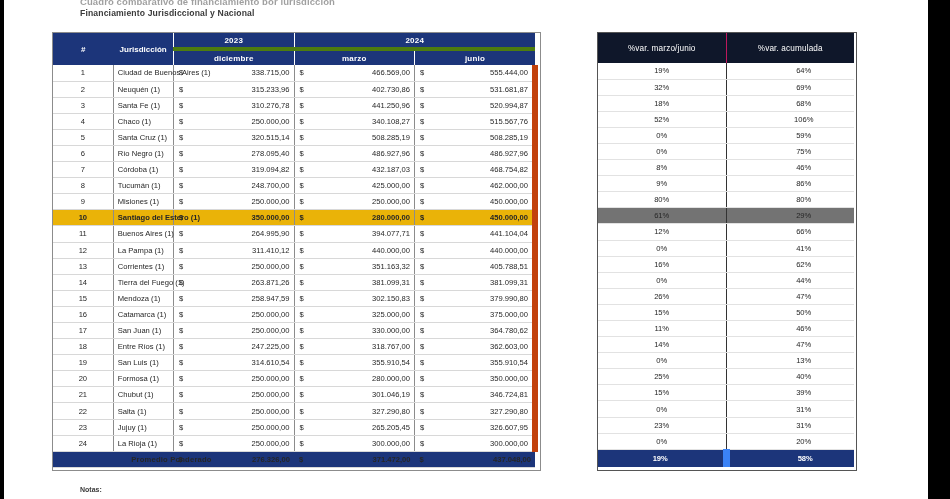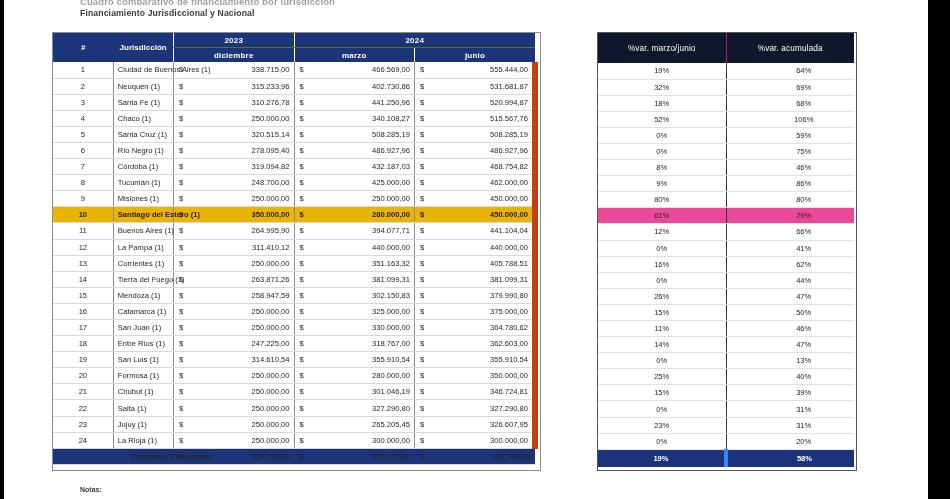--- a/index.html
+++ b/index.html
@@ -38,21 +38,21 @@
     font-size:7.4px;
     table-layout:fixed;
   }
   .tbl-left td,.tbl-left th{padding:0;margin:0;}
 
   .hdr{background:#1c357a;color:#fff;font-weight:bold;text-align:center;}
   .hdr-year{height:14px;font-size:8px;letter-spacing:.2px;}
   .hdr-month{height:14px;font-size:8px;letter-spacing:.2px;}
   .hdr-col{height:28px;font-size:8px;vertical-align:middle;}
   .sep-v{border-left:1px solid #ffffff;}
-  .sep-under{border-bottom:1px solid #4d7c0f;}
+  .sep-under{border-bottom:4px solid #4d7c0f;}
 
   .tbl-left tbody tr{height:16.1px;}
   .tbl-left tbody td{
     border-bottom:1px solid #d8d8d8;
     color:#262626;
     font-size:7.6px;
     white-space:nowrap;
   }
   td.c-num{text-align:center;width:22px;border-right:1px solid #8c8c8c;color:#333;}
   td.c-name{padding-left:4px;border-right:1px solid #8c8c8c;}
@@ -89,25 +89,25 @@
     height:28px;font-size:8.2px;text-align:center;
     letter-spacing:.15px;
   }
   .tbl-right th.sep{border-left:1px solid #be185d;}
   .tbl-right tbody tr{height:16.1px;}
   .tbl-right tbody td{
     text-align:center;color:#262626;font-size:7.6px;
     border-bottom:1px solid #e2e2e2;
   }
   .tbl-right tbody td.sep{border-left:1px solid #333;padding-left:28px;}
-  .tbl-right tbody tr.hl td{background:#ec4899;}
+  .tbl-right tbody tr.hl td{background:#737373;}
   .tbl-right .total-row td{
     background:#1c357a;color:#fff;font-weight:bold;border-bottom:none;height:15px;
   }
-  .tbl-right .total-row td.sep{border-left:4px solid #3b82f6;margin-left:32px;}
+  .tbl-right .total-row td.sep{border-left:7px solid #3b82f6;margin-left:32px;}
   .right-frame{
     position:absolute;left:597px;top:32px;width:258px;height:437px;
     border:1px solid #555;pointer-events:none;
   }
 
   .notas{
     position:absolute;left:80px;top:486px;
     font-size:7px;font-weight:bold;color:#3a3a3a;
     filter:blur(.4px);
   }

